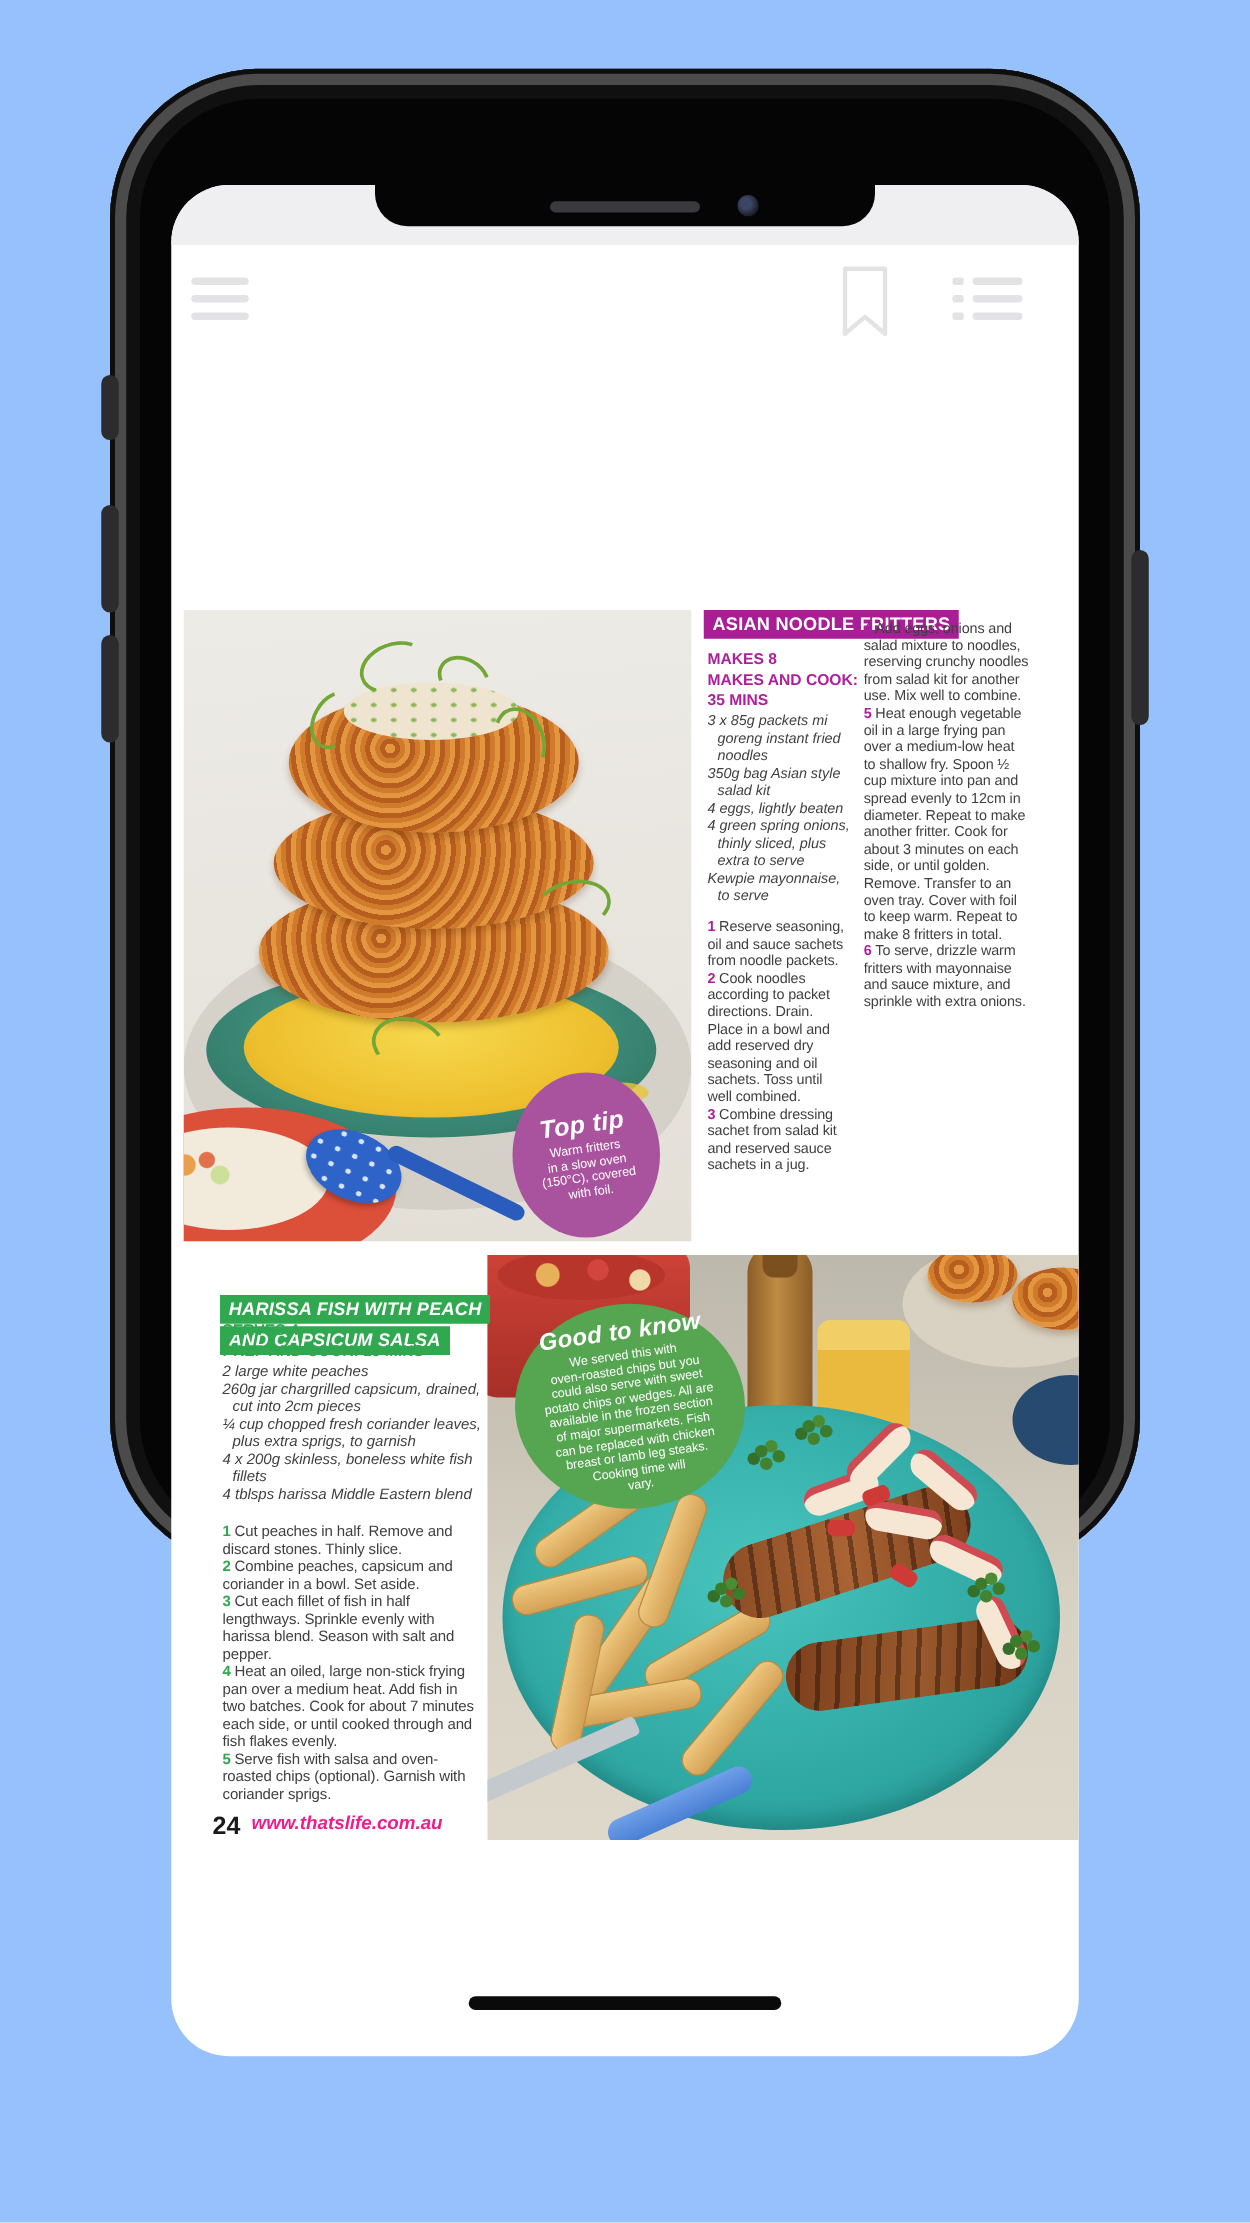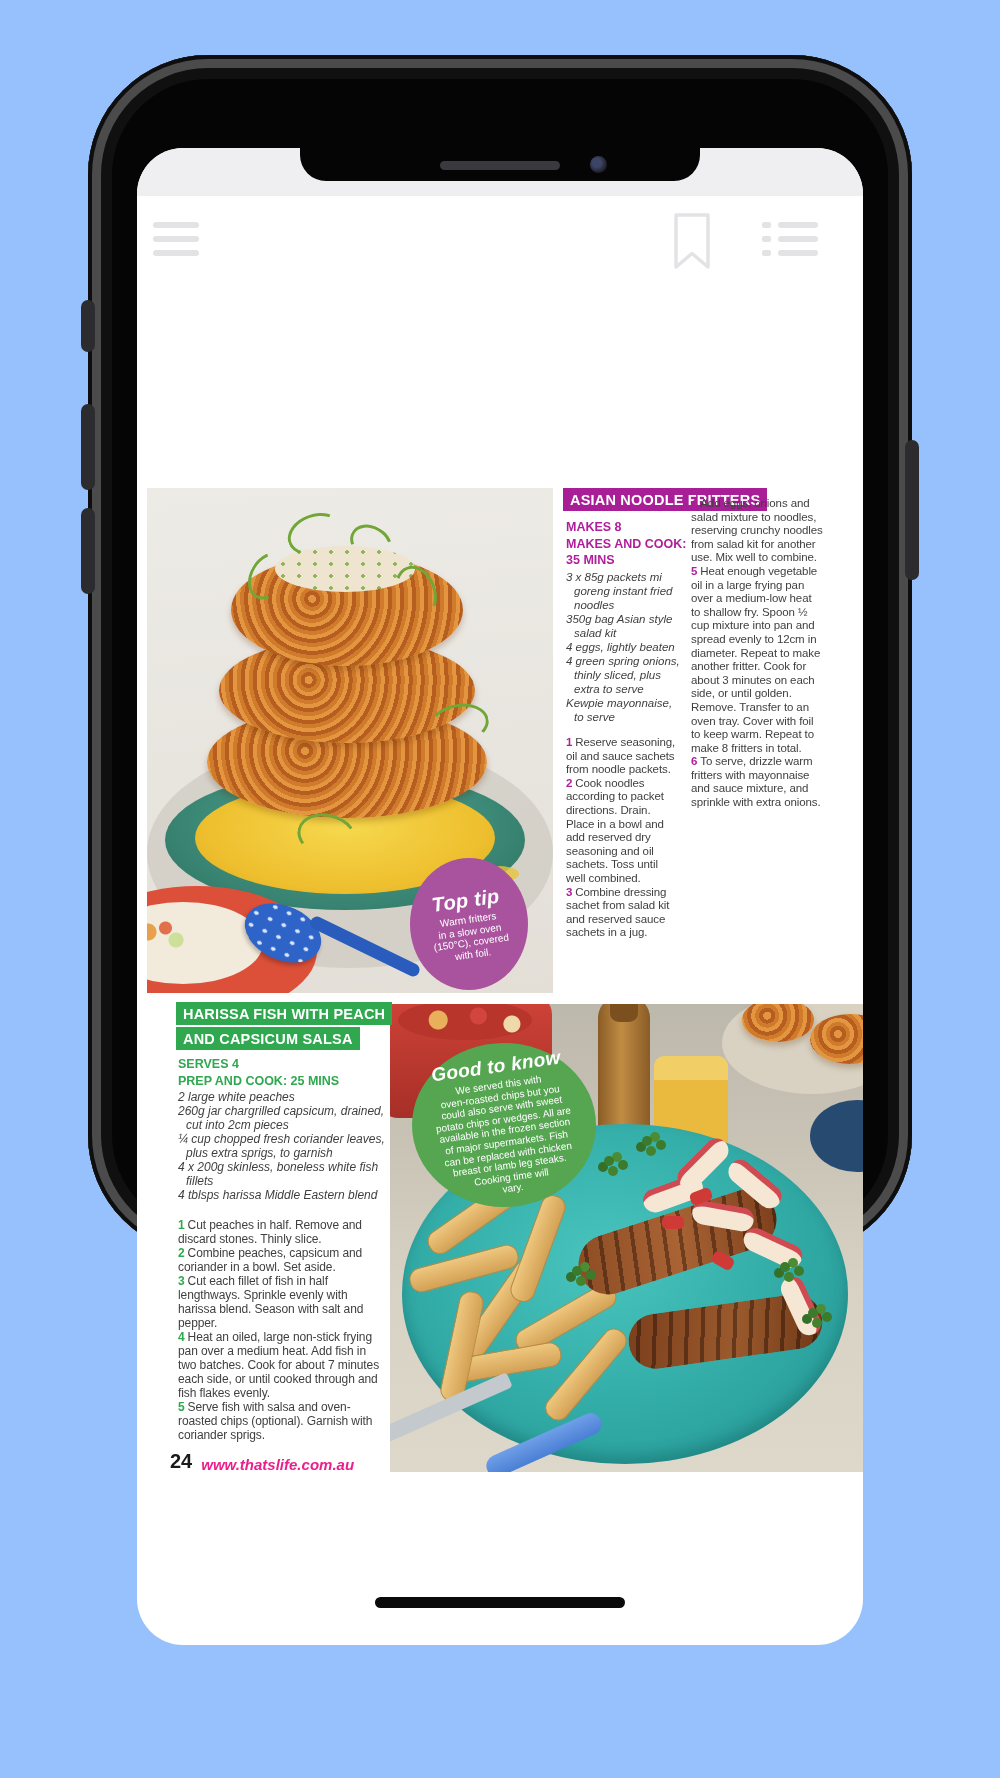--- a/index.html
+++ b/index.html
@@ -68,21 +68,21 @@
   .badge .inner{transform:rotate(-8deg);}
   .badge .btitle{font-weight:700; font-style:italic; letter-spacing:.3px;}
   .badge .btext{white-space:pre-line;}
   .tip-badge{background:var(--tip-purple);}
   .tip-badge .btitle{font-size:20px; margin-bottom:2px;}
   .tip-badge .btext{font-size:10px; line-height:11.5px;}
   .note-badge{background:var(--note-green);}
   .note-badge .btitle{font-size:19px; margin-bottom:2px;}
   .note-badge .btext{font-size:10px; line-height:11.6px;}
 
-  .footer{display:flex; align-items:flex-end;}
+  .footer{display:flex; align-items:flex-start;}
   .footer .pagenum{font-size:20px; font-weight:700; color:#1a1a1a;}
   .footer .siteurl{font-size:15px; font-weight:700; font-style:italic; color:var(--footer-pink); margin-left:9px;}
 
   
   .photo1{left:10px; top:292px; width:406px; height:505px; overflow:hidden;
     background:linear-gradient(175deg,#edebe6 0%, #e8e5df 55%, #e3dfd7 100%);}
   .fritter{border-radius:50%;
     background:repeating-radial-gradient(circle at 35% 40%, #e3953f 0 4px, #b65e1f 4px 8px, #d07a2c 8px 12px);
     box-shadow:0 4px 6px rgba(90,40,0,.25);}
   .curl{position:absolute; border:3px solid #72a636; border-radius:50%;
@@ -238,21 +238,21 @@
         <div class="capsicum" style="left:300px; top:186px; transform:rotate(-20deg);"></div>
         <div class="cor" style="left:252px; top:132px;"></div>
         <div class="cor" style="left:390px; top:258px;"></div>
         <div class="cor" style="left:182px; top:262px;"></div>
         <div class="cor" style="left:418px; top:304px;"></div>
         <div class="cor" style="left:214px; top:152px;"></div>
         <div class="abs" style="left:-24px; top:398px; width:150px; height:16px; border-radius:4px; background:#c3c9cc; transform:rotate(-24deg);"></div>
         <div class="abs" style="left:92px; top:430px; width:124px; height:22px; border-radius:12px; background:linear-gradient(180deg,#6f9fe8,#4a7fd4); transform:rotate(-24deg);"></div>
       </div>
 
-      <div class="abs" style="left:39px; top:806px;">
+      <div class="abs" style="left:39px; top:840px;font-style:italic;">
         <div class="recipe-title green">HARISSA FISH WITH PEACH</div><br>
         <div class="recipe-title green" style="margin-top:2px;">AND CAPSICUM SALSA</div>
       </div>
 
       <div class="abs meta green" style="left:41px; top:860px;">
         <div>SERVES 4</div>
         <div>PREP AND COOK: 25 MINS</div>
       </div>
 
       <div class="abs ingredients wide" style="left:41px; top:894px; width:208px;">

